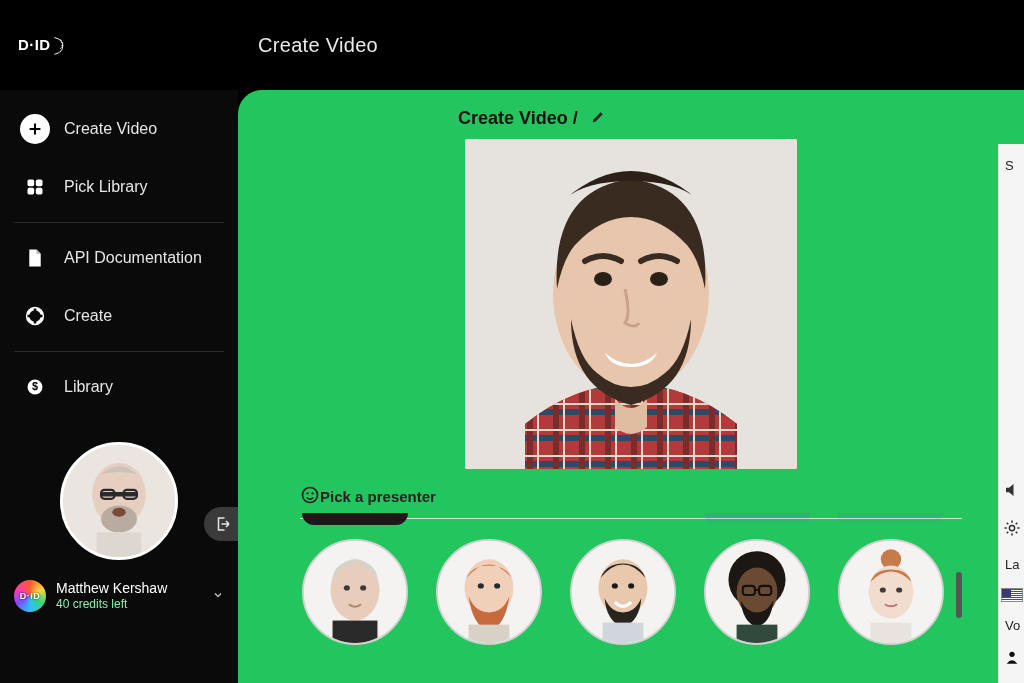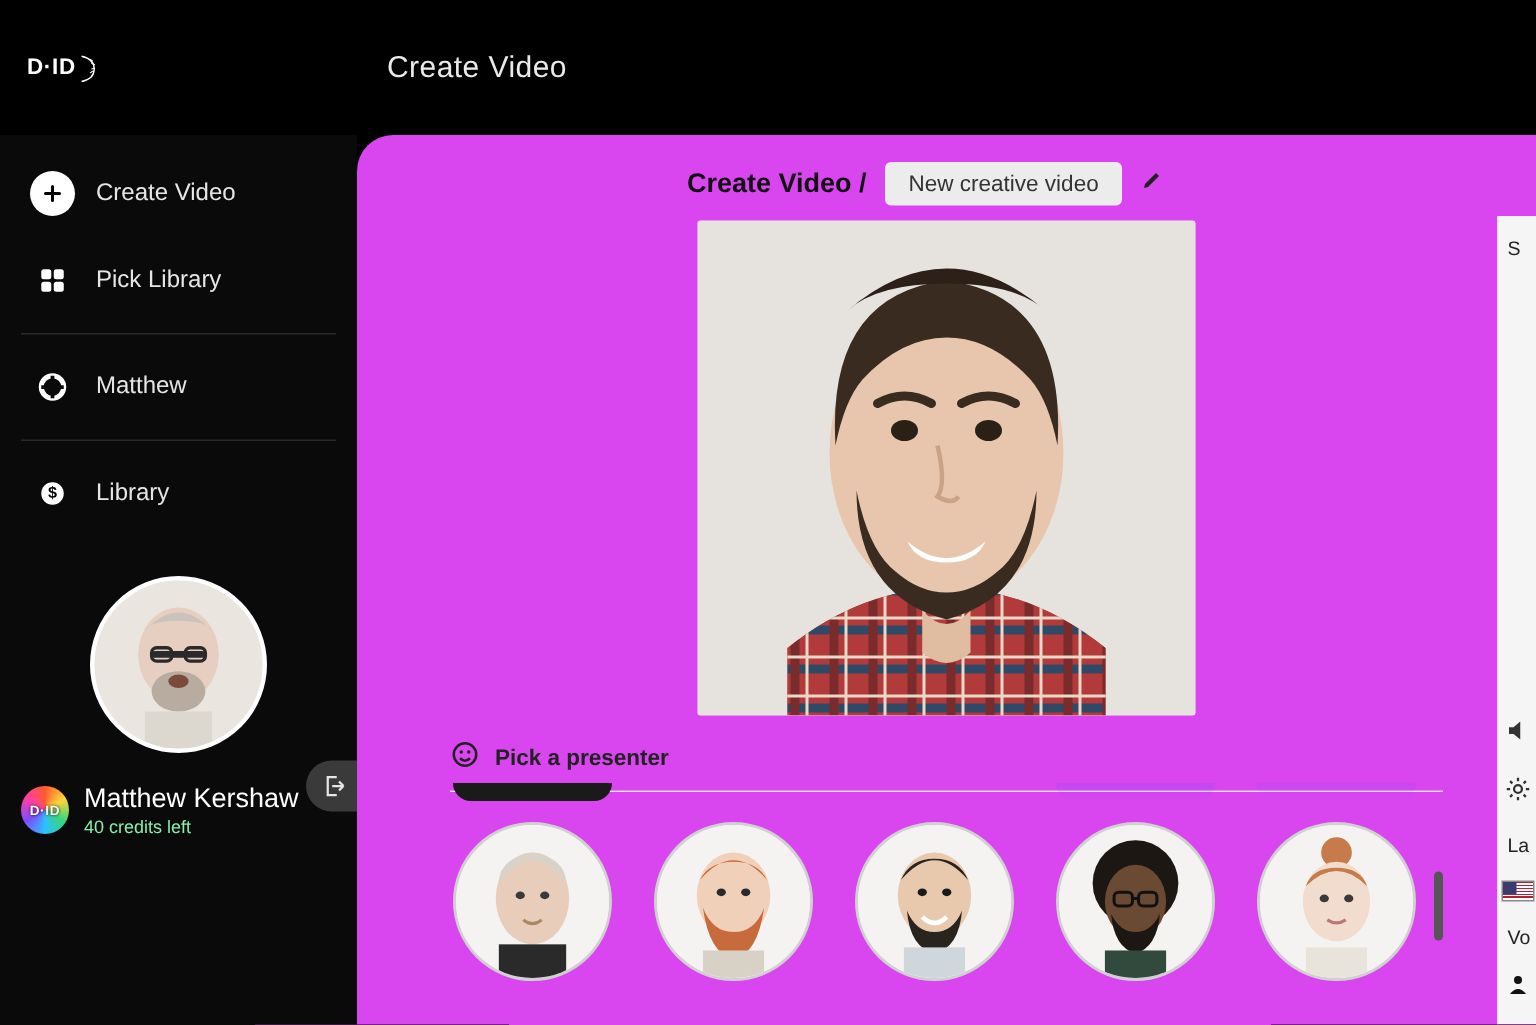--- a/index.html
+++ b/index.html
@@ -19,36 +19,36 @@
   .grid-icon, .doc-icon, .support-icon, .dollar-icon { display:flex; align-items:center; justify-content:center; }
   .divider { height:1px; background:#2a2a2a; margin:6px 14px; }
   .avatar-circle { width:118px; height:118px; border-radius:50%; border:3px solid #fff; overflow:hidden; margin:26px auto 10px; position:relative; background:#e8e4df; }
   .avatar-circle .face { position:absolute; inset:0; }
   .logout-badge { position:absolute; right:-4px; bottom:142px; width:38px; height:34px; background:#3a3a3a; border-radius:17px 0 0 17px; display:flex; align-items:center; justify-content:center; cursor:pointer; }
   .user-row { display:flex; align-items:center; gap:10px; padding:10px 14px 6px 14px; cursor:pointer; }
   .user-logo { width:32px; height:32px; border-radius:50%; background:conic-gradient(from 0deg,#ff5c2f,#ffd43b,#37d67a,#2cc1ff,#7c4dff,#ff3ea6,#ff5c2f); display:flex; align-items:center; justify-content:center; position:relative; }
   .user-logo::after{ content:""; position:absolute; inset:5px; border-radius:50%; background:rgba(0,0,0,0); }
   .user-logo span { font-size:9px; color:#fff; font-weight:700; letter-spacing:.5px; text-shadow:0 0 2px #000; }
   .user-info { display:flex; flex-direction:column; line-height:1.2; }
-  .user-name { font-size:18px; color:#fff; }
+  .user-name { font-size:14px; color:#fff; }
   .user-credits { font-size:12px; color:#86efac; }
   .user-chevron { margin-left:auto; color:#bbb; }
 
   .main { flex:1; position:relative; }
-  .main-panel { position:absolute; left:0; top:0; right:0; bottom:0; background:#d946ef; border-top-left-radius:24px; overflow:hidden; display:flex; flex-direction:column; }
+  .main-panel { position:absolute; left:0; top:0; right:0; bottom:0; background:#22c55e; border-top-left-radius:24px; overflow:hidden; display:flex; flex-direction:column; }
   .breadcrumb { display:flex; align-items:center; gap:12px; justify-content:flex-start; padding:18px 0 10px 0; margin-left:220px; }
   .crumb-label { font-size:18px; color:#111; font-weight:600; }
   .crumb-title { font-size:15px; background:#ececec; padding:6px 16px; border-radius:4px; color:#333; }
   .edit-icon { cursor:pointer; }
 
   .preview { width:332px; height:330px; margin:0 auto 8px; background:#e4e2df; border-radius:2px; position:relative; overflow:hidden; }
   .preview .face-big { position:absolute; inset:0; }
 
   .picker { padding:0 62px; }
-  .picker-header { display:flex; align-items:center; gap:10px; padding:8px 0 10px 0; color:#222; font-size:15px; font-weight:600; }
+  .picker-header { display:flex; align-items:center; padding:8px 0 10px 0; color:#222; font-size:15px; font-weight:600; }
   .picker-divider { height:1px; background:#ddd; margin-bottom:14px; }
 
   .strip-wrap { position:relative; height:140px; }
   .strip-scroll { display:flex; gap:28px; align-items:center; overflow-x:auto; padding:6px 2px 4px 2px; scrollbar-width:none; }
   .strip-scroll::-webkit-scrollbar{display:none;}
   .presenter { width:106px; height:106px; border-radius:50%; border:2px solid #d0d0d0; background:#f4f3f1; flex:0 0 auto; cursor:pointer; display:flex; align-items:center; justify-content:center; position:relative; overflow:hidden; }
   .strip-scrollbar { position:absolute; right:0; top:12px; width:10px; height:100px; display:flex; align-items:center; }
   .strip-thumb { width:6px; height:46px; background:#555; border-radius:3px; margin-left:auto; }
   .top-hint { position:absolute; top:-20px; left:0; right:0; display:flex; gap:28px; padding-left:2px; }
   .top-hint div { width:106px; height:12px; border-radius:0 0 20px 20px; }
@@ -102,28 +102,37 @@
                 <rect x="3" y="13" width="8" height="8" rx="2" fill="#fff"></rect>
                 <rect x="13" y="13" width="8" height="8" rx="2" fill="#fff"></rect>
               </svg>
           </span>
           <span>Pick Library</span>
         </div>
       </div>
       <div class="divider"></div>
       <div class="side-section">
         <div class="side-item">
+          <span class="icon doc-icon">
+            <svg width="18" height="20" viewBox="0 0 24 28">
+                <path d="M4 2h10l6 6v18H4z" fill="#fff"></path>
+                <path d="M14 2v6h6" fill="#bbb"></path>
+              </svg>
+          </span>
+          <span>API Documentation</span>
+        </div>
+        <div class="side-item">
           <span class="icon support-icon">
             <svg width="20" height="20" viewBox="0 0 24 24">
                 <circle cx="12" cy="12" r="9" fill="none" stroke="#fff" stroke-width="4"></circle>
                 <circle cx="12" cy="12" r="4" fill="#0a0a0a"></circle>
                 <path d="M12 3v4M12 17v4M3 12h4M17 12h4" stroke="#0a0a0a" stroke-width="3"></path>
               </svg>
           </span>
-          <span>Matthew</span>
+          <span>Create</span>
         </div>
       </div>
       <div class="divider"></div>
       <div class="side-section">
         <div class="side-item">
           <span class="icon dollar-icon">
             <svg width="20" height="20" viewBox="0 0 24 24">
                 <circle cx="12" cy="12" r="9" fill="#fff"></circle>
                 <text x="12" y="16" font-size="13" font-weight="700" text-anchor="middle" fill="#000">$</text>
               </svg>
@@ -167,21 +176,20 @@
             </svg>
         </span>
       </div>
     </div>
 
     <div class="main">
       <div class="main-panel">
 
         <div class="breadcrumb">
           <span class="crumb-label">Create Video /</span>
-          <span class="crumb-title">New creative video</span>
           <span class="edit-icon">
             <svg width="16" height="16" viewBox="0 0 24 24">
                 <path d="M4 20l4 -1l11 -11l-3 -3l-11 11z" fill="#222"></path>
               </svg>
           </span>
         </div>
 
         <div class="preview">
           <svg class="face-big" viewBox="0 0 332 330">
             <rect width="332" height="330" fill="#e6e3df"></rect>

